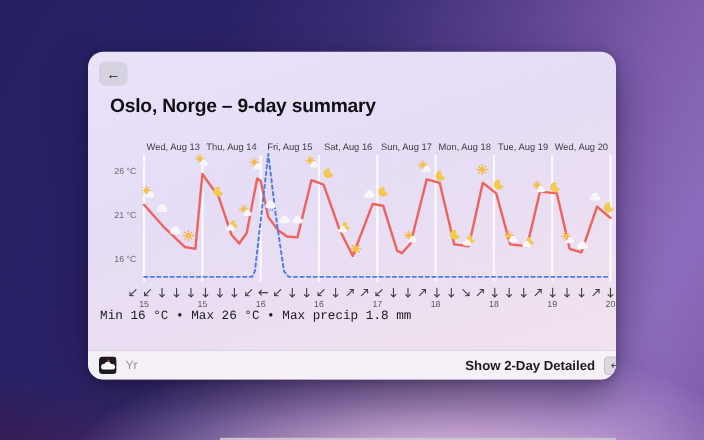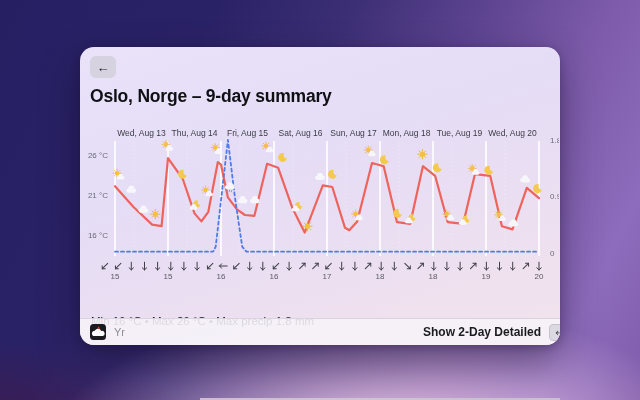--- a/index.html
+++ b/index.html
@@ -20,26 +20,26 @@
     border-radius:14px; overflow:hidden;
     background:linear-gradient(163deg, #e9e2f9 0%, #e5ddf6 38%, #eadef2 62%, #efe1ee 82%, #f0e4ee 100%);
     box-shadow:0 18px 40px rgba(20,10,40,0.45), 0 2px 8px rgba(20,10,40,0.25);
   }
   .back-btn {
     position:absolute; left:10px; top:9px; width:26px; height:22px;
     background:#d6d2df; border-radius:6px; display:flex; align-items:center; justify-content:center;
     color:#202024; font-size:13px; cursor:pointer;
   }
   .title {
-    position:absolute; left:10px; top:39px; font-size:17.5px; font-weight:bold;
+    position:absolute; left:20px; top:39px; font-size:17.5px; font-weight:bold;
     letter-spacing:-0.2px; color:#101014;
   }
-  .chart-wrap { position:absolute; left:0; top:73px; width:552px; height:165px; }
+  .chart-wrap { position:absolute; left:0; top:73px; width:552px; height:165px;padding-left:16px; }
   .summary {
-    position:absolute; left:11px; top:268px; font-size:11.5px; font-weight:500; color:#1a1a1e;
+    position:absolute; left:11px; top:234px; font-size:11.5px; font-weight:500; color:#1a1a1e;font-family:Liberation Mono, monospace;
   }
   .footer {
     position:absolute; left:0; bottom:0; width:500px; height:27px;
     background:rgba(246,243,248,0.88); border-top:1px solid #d9d3e0;
     display:flex; align-items:center; padding:0 10px;
   }
   .yr-label { font-size:11px; color:#8f8f96; margin-left:8px; flex:1; }
   .action-label { font-size:12px; font-weight:bold; color:#1b1b1f;text-align:center; }
   .key-hint {
     margin-left:8px; min-width:21px; height:17px; padding:0 3px;

